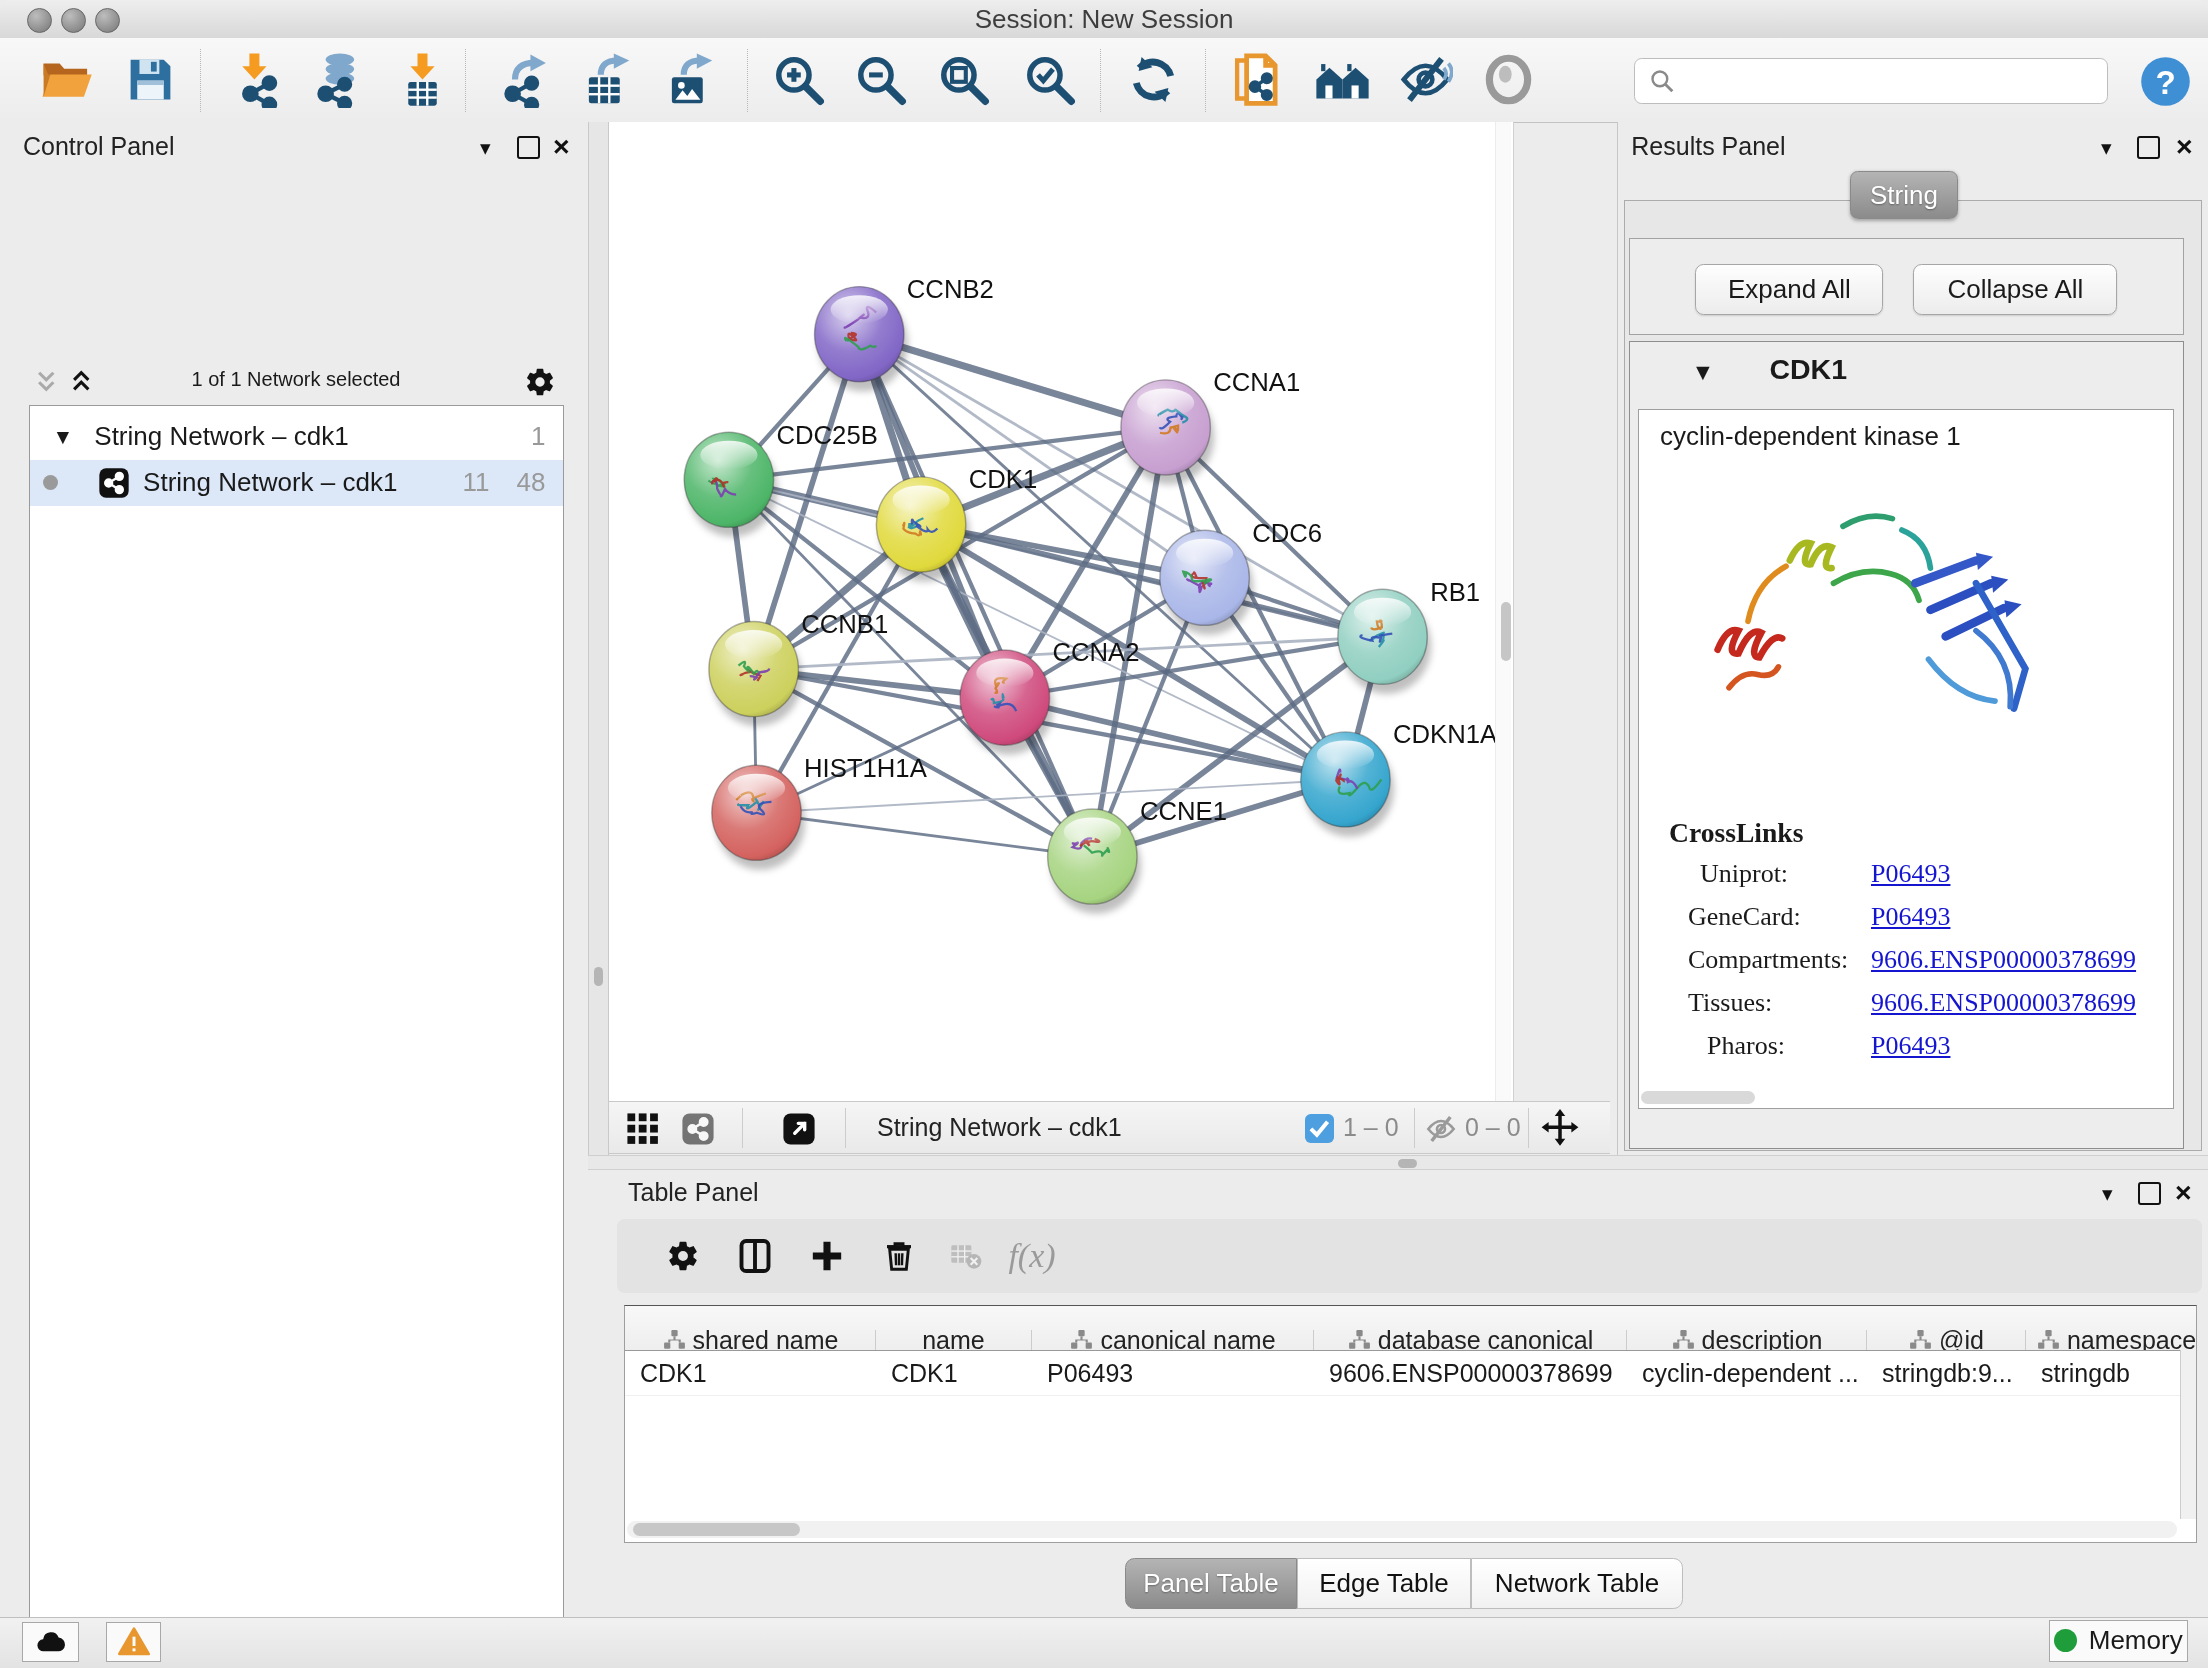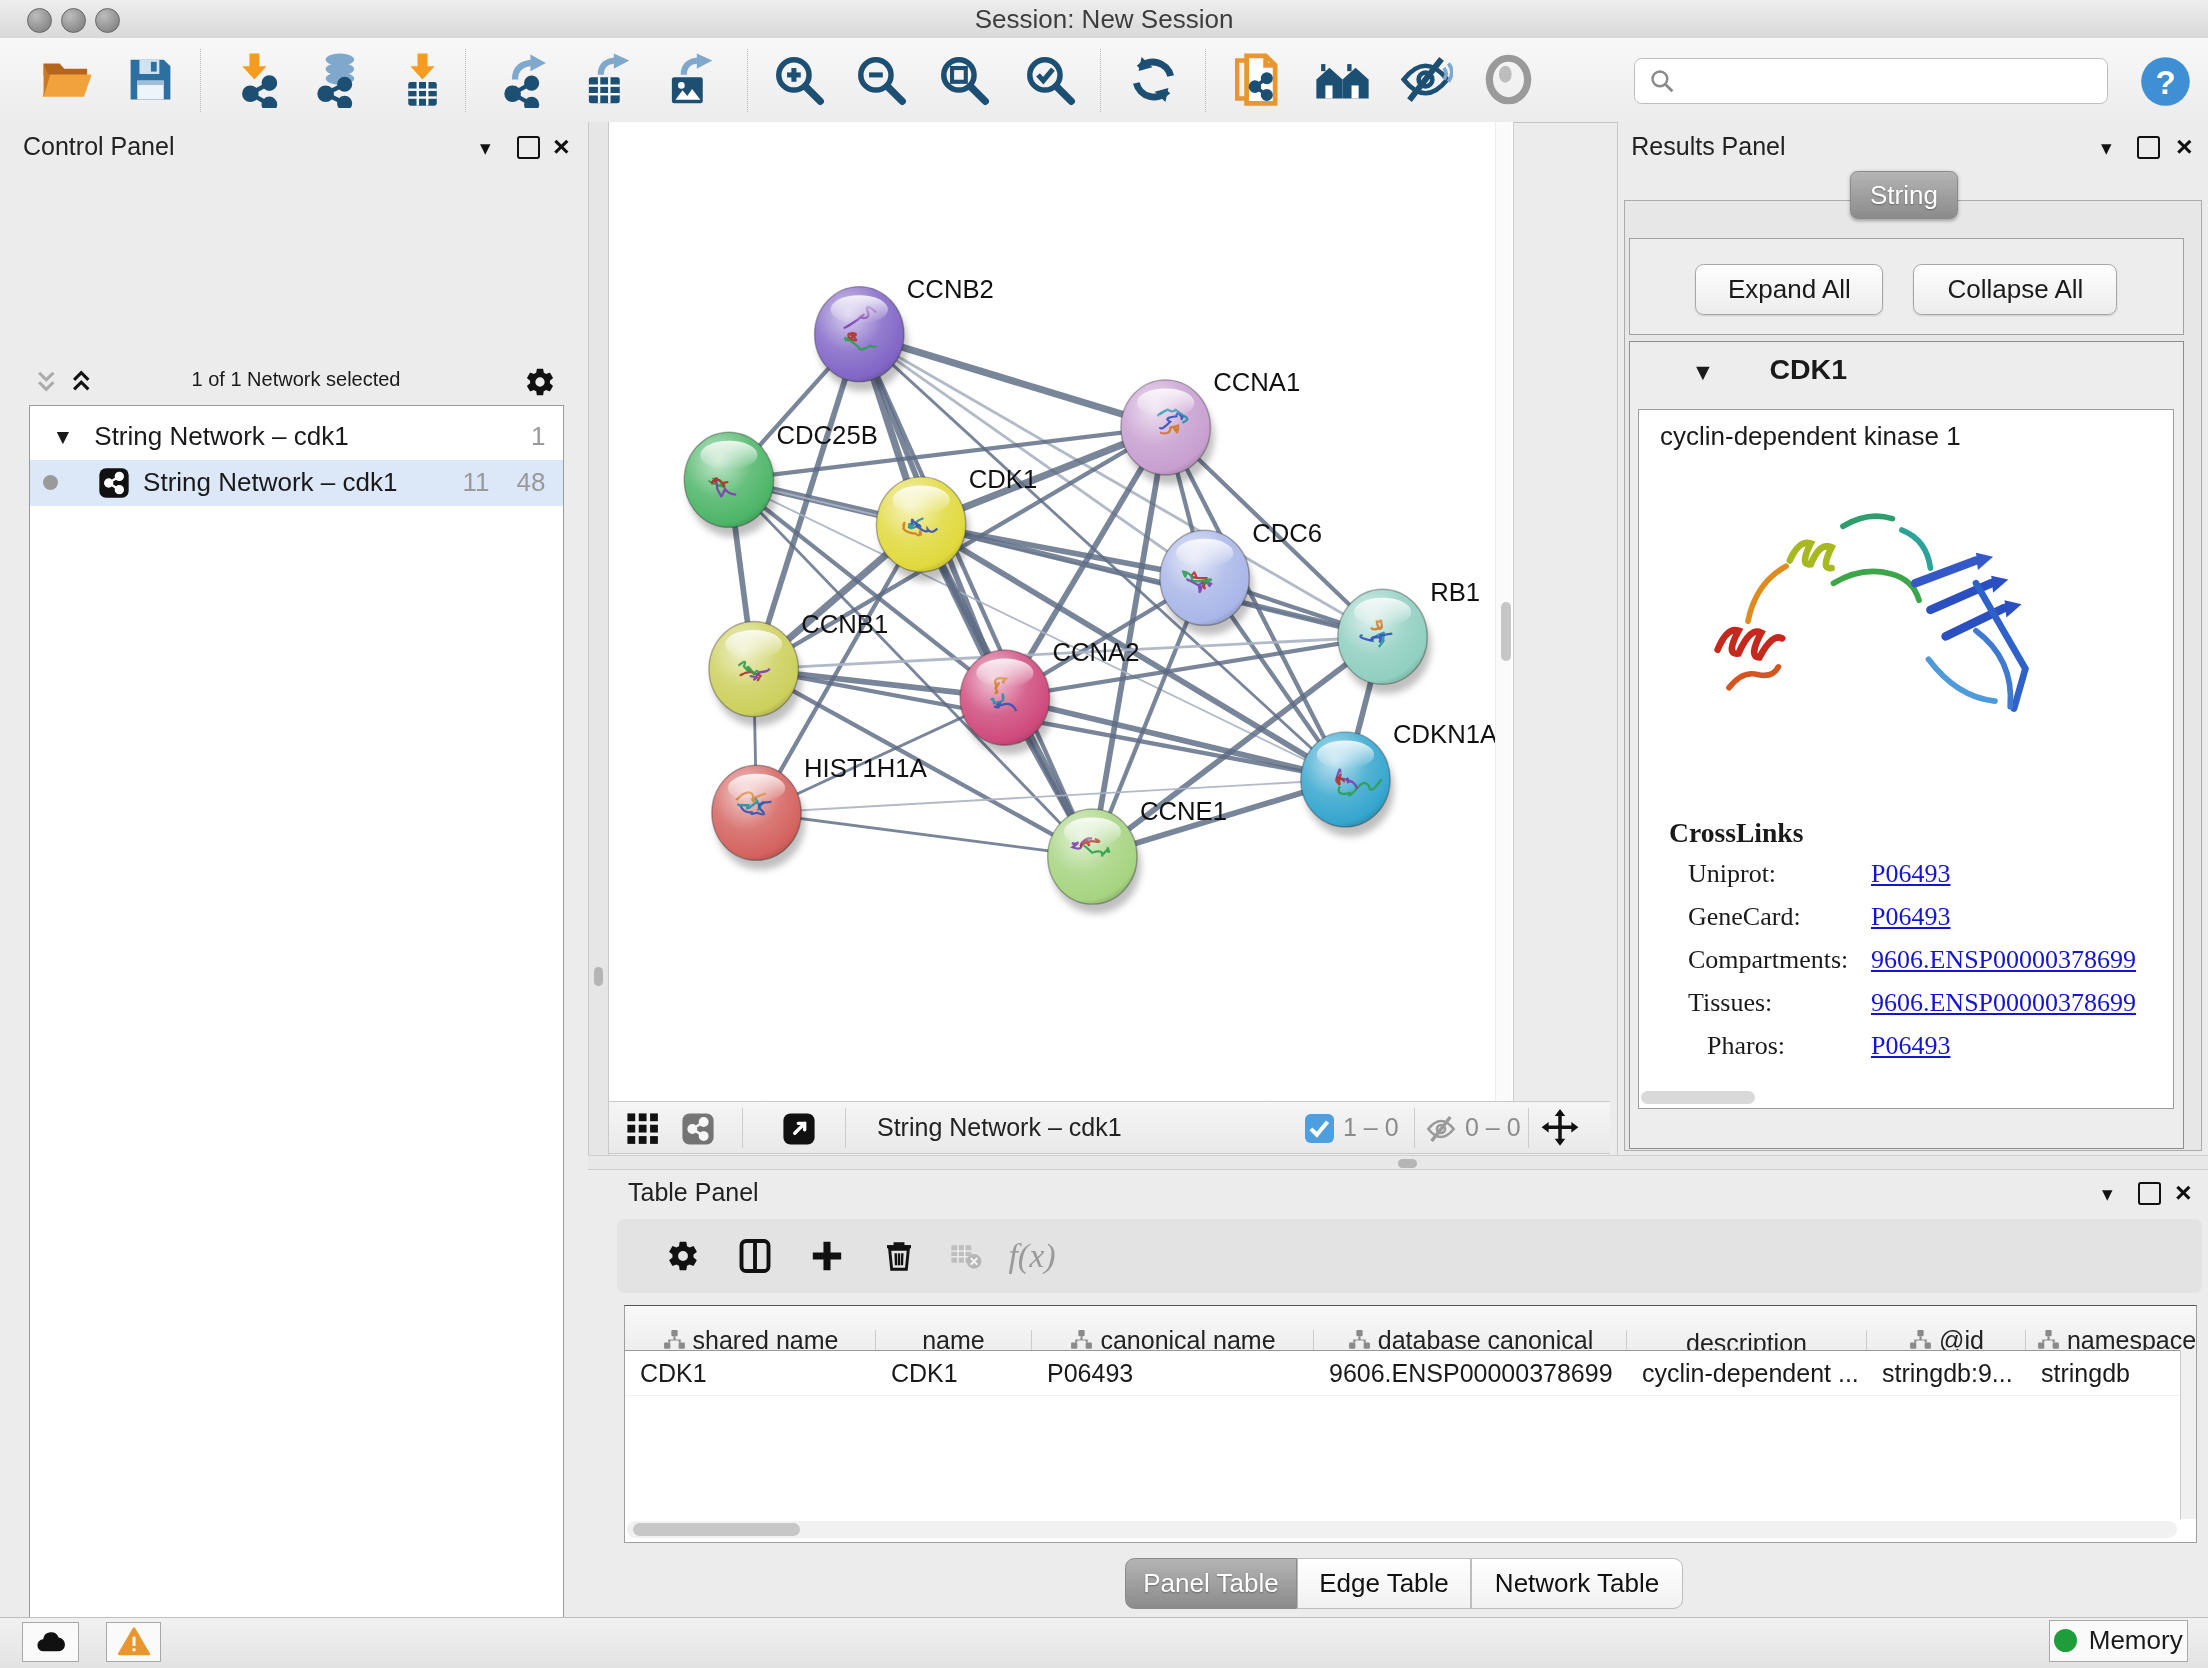--- a/index.html
+++ b/index.html
@@ -691,21 +691,21 @@
             <path d="M300 170 q40,30 36,80" stroke="#3f7ad0" stroke-width="6"></path>
             <path d="M250 200 q30,40 70,44" stroke="#4f9ad8" stroke-width="6"></path>
           </g>
           <polygon points="300,88 318,92 302,106" fill="#3558c8"></polygon>
           <polygon points="316,112 334,116 318,130" fill="#2b4fc0"></polygon>
           <polygon points="330,138 348,142 332,156" fill="#2b4fc0"></polygon>
         </svg>
         <div class="serif" style="position:absolute;left:30px;top:407px;font-size:27.6px;font-weight:bold">CrossLinks</div>
         <div id="xl-rows" style="position:absolute;left:0;top:449px;width:536px">
             <div class="xl-row serif">
-              <span style="position: absolute; left: 49px; top: 0px;">Uniprot:</span>
+              <span style="position: absolute; left: 61px; top: 0px;">Uniprot:</span>
               <span class="xlink" style="position: absolute; left: 232px; top: 0px;">P06493</span>
             </div>
             <div class="xl-row serif">
               <span style="position: absolute; left: 49px; top: 0px;">GeneCard:</span>
               <span class="xlink" style="position: absolute; left: 232px; top: 0px;">P06493</span>
             </div>
             <div class="xl-row serif">
               <span style="position: absolute; left: 49px; top: 0px;">Compartments:</span>
               <span class="xlink" style="position: absolute; left: 232px; top: 0px;">9606.ENSP00000378699</span>
             </div>
@@ -796,21 +796,21 @@
               <use href="#sym-netcol"></use>
             </svg>
             <span>canonical name</span>
           </div>
           <div class="th" style="width: 313px;">
             <svg width="25" height="25" viewBox="0 0 24 24">
               <use href="#sym-netcol"></use>
             </svg>
             <span>database canonical</span>
           </div>
-          <div class="th" style="width: 240px; flex-direction: column;">
+          <div class="th" style="width: 240px;">
             <svg width="25" height="25" viewBox="0 0 24 24">
               <use href="#sym-netcol"></use>
             </svg>
             <span>description</span>
           </div>
           <div class="th" style="width: 159px;">
             <svg width="25" height="25" viewBox="0 0 24 24">
               <use href="#sym-netcol"></use>
             </svg>
             <span>@id</span>

